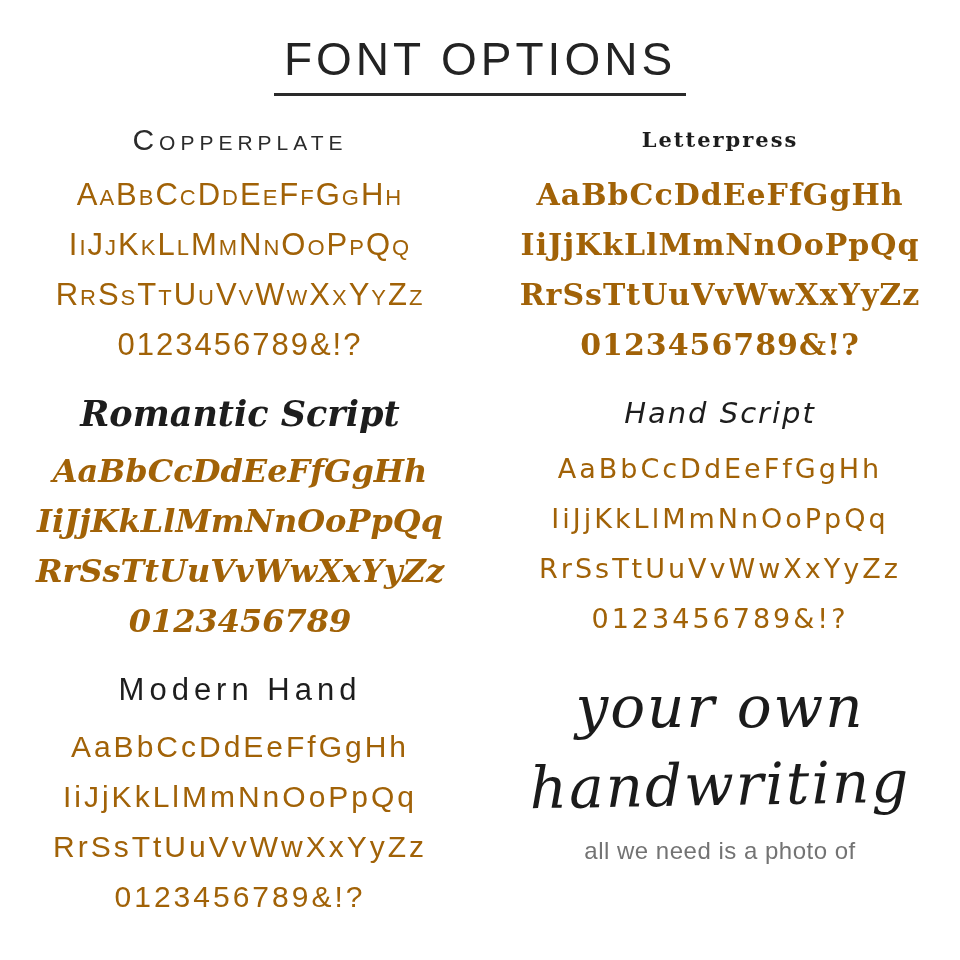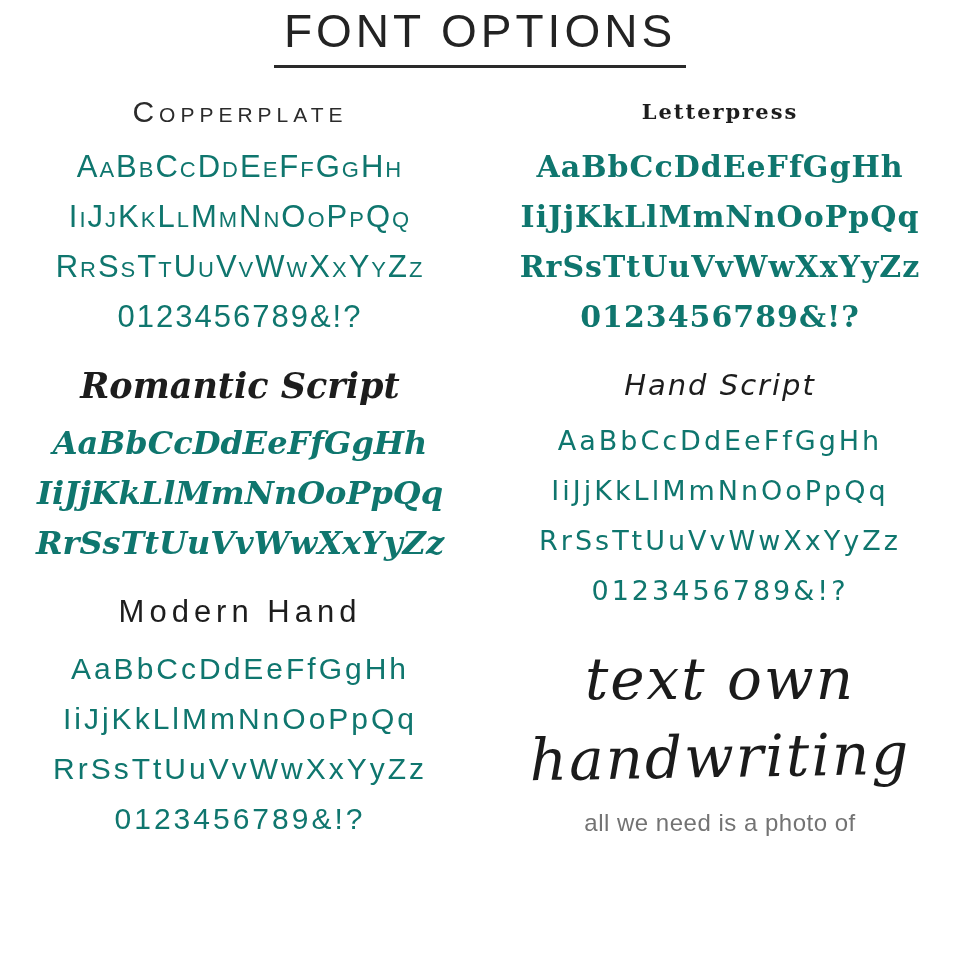--- a/index.html
+++ b/index.html
@@ -11,40 +11,40 @@
     width: 960px;
     height: 960px;
     margin: 0 auto;
     background: #ffffff;
     color: #1d1d1d;
     overflow: hidden;
     font-family: "Liberation Sans", sans-serif;
   }
 
   
-  .header { text-align: center; padding-top: 4px; }
+  .header { text-align: center; padding-top: 32px; }
   .page-title {
     display: inline-block;
     font-family: "Liberation Sans", sans-serif;
     font-size: 46px;
     font-weight: 400;
     letter-spacing: 4px;
     color: #232323;
     padding: 0 10px 7px 10px;
     border-bottom: 3px solid #2a2a2a;
     white-space: nowrap;
   }
 
   
   .columns { display: flex; margin-top: 26px; }
   .col { width: 480px; text-align: center; }
 
   .section { margin-bottom: 24px; }
   .section-title { margin-bottom: 12px; white-space: nowrap; }
-  .sample-row { line-height: 50px; white-space: nowrap; color: #0f766e; }
+  .sample-row { line-height: 50px; white-space: nowrap; color: #a16207; }
 
   
   .f-copperplate-title {
     font-family: "Liberation Sans", sans-serif;
     font-variant: small-caps;
     text-transform: lowercase;
     font-size: 30px;
     letter-spacing: 5px;
     line-height: 36px;
     color: #2b2b2b;
@@ -154,20 +154,21 @@
         <div class="sample-row f-copperplate">IiJjKkLlMmNnOoPpQq</div>
         <div class="sample-row f-copperplate">RrSsTtUuVvWwXxYyZz</div>
         <div class="sample-row f-copperplate">0123456789&amp;!?</div>
       </div>
 
       <div class="section">
         <div class="section-title f-romantic-title">Romantic Script</div>
         <div class="sample-row f-romantic">AaBbCcDdEeFfGgHh</div>
         <div class="sample-row f-romantic">IiJjKkLlMmNnOoPpQq</div>
         <div class="sample-row f-romantic">RrSsTtUuVvWwXxYyZz</div>
+        <div class="sample-row f-romantic">0123456789</div>
       </div>
 
       <div class="section">
         <div class="section-title f-modern-title">Modern Hand</div>
         <div class="sample-row f-modern">AaBbCcDdEeFfGgHh</div>
         <div class="sample-row f-modern">IiJjKkLlMmNnOoPpQq</div>
         <div class="sample-row f-modern">RrSsTtUuVvWwXxYyZz</div>
         <div class="sample-row f-modern">0123456789&amp;!?</div>
       </div>
 
@@ -185,21 +186,21 @@
 
       <div class="section">
         <div class="section-title f-hand-title">Hand Script</div>
         <div class="sample-row f-hand">AaBbCcDdEeFfGgHh</div>
         <div class="sample-row f-hand">IiJjKkLlMmNnOoPpQq</div>
         <div class="sample-row f-hand">RrSsTtUuVvWwXxYyZz</div>
         <div class="sample-row f-hand">0123456789&amp;!?</div>
       </div>
 
       <div class="handwriting">
-        <div class="handwriting-line">text own</div>
+        <div class="handwriting-line">your own</div>
         <div class="handwriting-line second">handwriting</div>
         <div class="handwriting-caption">
           <div>all we need is a photo of</div>
         </div>
       </div>
 
     </div>
   </div>
 </div>
 

